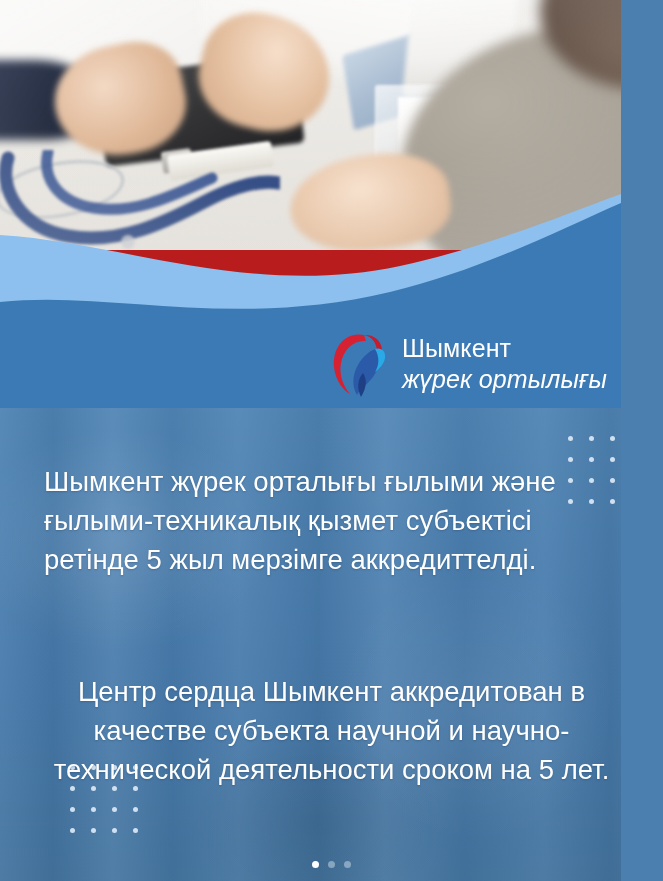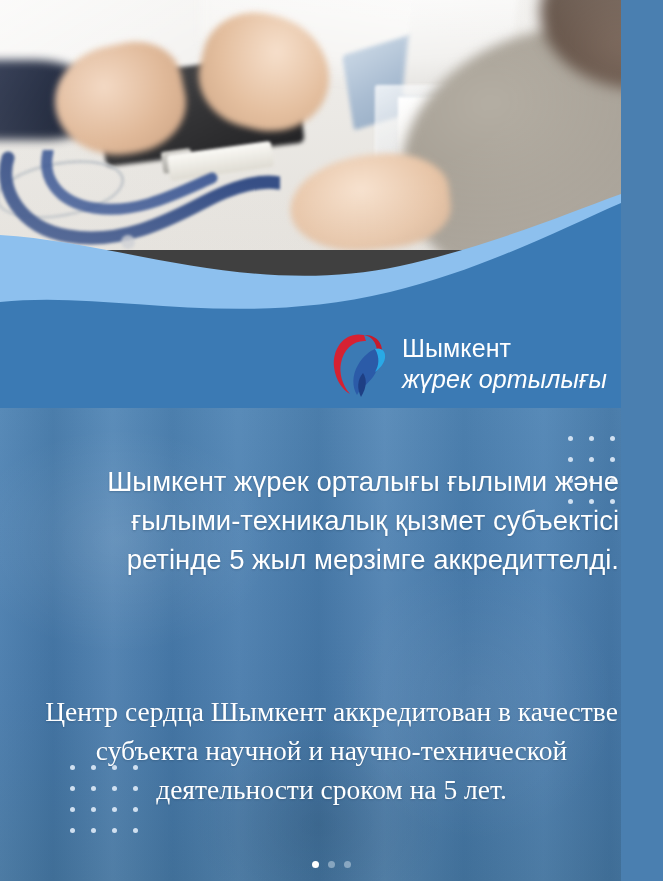--- a/index.html
+++ b/index.html
@@ -6,21 +6,21 @@
   html, body {
     width:663px; height:881px;
     background:#4a7fb0;
     font-family:"Liberation Sans", sans-serif;
     overflow:hidden;
   }
   .stage {
     position:relative;
     width:621px; height:881px;
     overflow:hidden;
-    background:#404040;
+    background:#b91c1c;
   }
 
   
   .hero-photo {
     position:absolute; left:0; top:0;
     width:663px; height:250px;
     overflow:hidden;
     background:#e8e6e2;
   }
 
@@ -221,37 +221,36 @@
   }
   #dots-left {
     left:70px; top:765px;
     grid-template-columns:repeat(4,21px);
     grid-template-rows:repeat(4,21px);
   }
 
   
   .text-kz {
     position:absolute; left:44px; top:462px; width:575px;
-    text-align:right;
+    text-align:left;
     color:#ffffff;
     font-size:27.5px;
     line-height:1.42;
     font-weight:400;
     letter-spacing:0px;
     text-shadow:0 1px 2px rgba(20,50,80,.28);
   }
   .text-ru {
-    position:absolute; left:44px; top:692px; width:575px;
+    position:absolute; left:44px; top:672px; width:575px;
     text-align:center;
     color:#ffffff;
     font-size:27.5px;
     line-height:1.42;
     font-weight:400;
     text-shadow:0 1px 2px rgba(20,50,80,.28);
-    font-family:Liberation Serif, serif;
   }
 
   
   .next-btn {
     position:absolute; left:632px; top:432px;
     width:26px; height:26px;
     border-radius:50%;
     background:rgba(245,248,252,.92);
     display:flex; align-items:center; justify-content:center;
     box-shadow:0 1px 3px rgba(0,0,0,.18);

